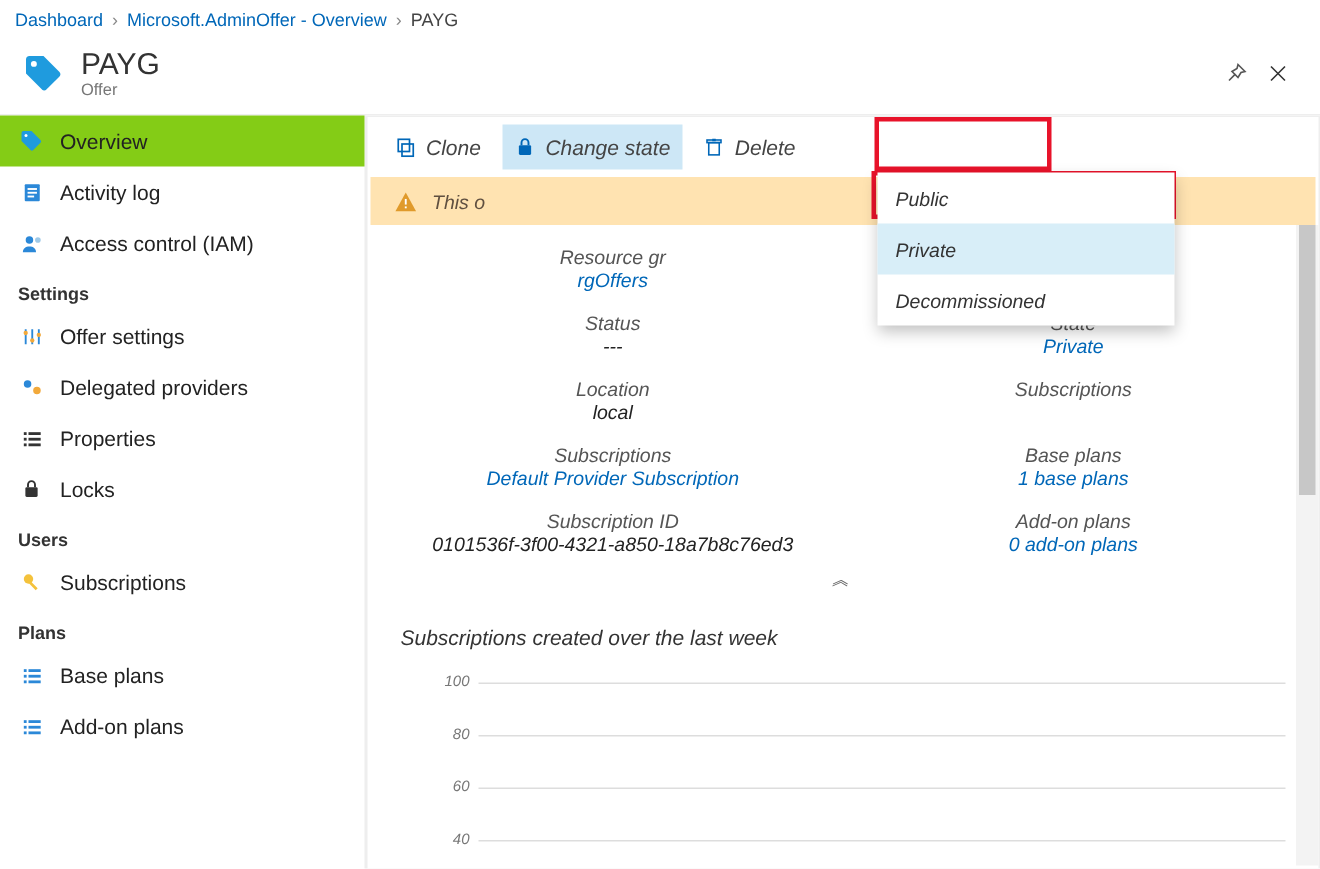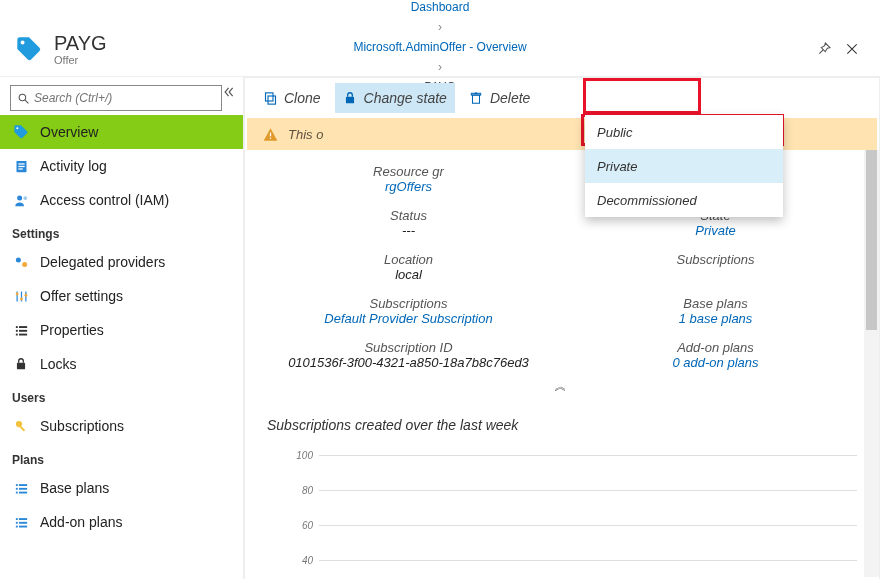--- a/index.html
+++ b/index.html
@@ -1,17 +1,17 @@
 <!DOCTYPE html>
 <html><head>
 <meta charset="utf-8">
 <style>
   * { box-sizing: border-box; margin: 0; padding: 0; font-family: "Segoe UI", Arial, sans-serif; }
   body { width: 880px; height: 579px; overflow: hidden; background: #fff; font-size: 13px; color: #333; }
-  .breadcrumbs { height: 26px; display: flex; align-items: center; padding: 0 10px; gap: 6px; font-size: 12px; background:#fff;flex-direction:column; }
+  .breadcrumbs { height: 26px; display: flex; align-items: center; padding: 0 10px; gap: 6px; font-size: 12px; background:#fff; }
   .breadcrumbs a { color: #0067b8; text-decoration: none; }
   .breadcrumbs .sep { color: #888; }
   .breadcrumbs .current { color: #444; }
   .titlebar { display: flex; align-items: center; padding: 6px 14px 10px 14px; border-bottom: 1px solid #eee; }
   .tag-icon { width: 30px; height: 30px; margin-right: 10px; display:flex; align-items:center; justify-content:center; }
   .title-text h1 { font-size: 20px; font-weight: 400; line-height: 1.1; }
   .title-text .subtitle { font-size: 11px; color: #777; }
   .titlebar-spacer { flex: 1; }
   .titlebar-btn { width: 28px; height: 28px; display:flex; align-items:center; justify-content:center; color:#555; cursor:pointer; }
   .titlebar-btn svg { width:16px; height:16px; }
@@ -84,34 +84,20 @@
   <div class="titlebar-btn">
     <svg viewBox="0 0 24 24">
         <path stroke="#333" stroke-width="1.6" d="M5 5l14 14M19 5L5 19"></path>
       </svg>
   </div>
 </div>
 
 <div class="main">
 
   <div class="sidebar">
-    <div class="sidebar-top">
-      <div class="search-box">
-        <svg viewBox="0 0 24 24">
-            <circle cx="10" cy="10" r="6" fill="none" stroke="#555" stroke-width="2"></circle>
-            <line x1="15" y1="15" x2="21" y2="21" stroke="#555" stroke-width="2"></line>
-          </svg>
-        <input class="search-input" placeholder="Search (Ctrl+/)" style="">
-      </div>
-      <div class="collapse-chevrons">
-        <svg width="14" height="14" viewBox="0 0 24 24">
-            <path fill="none" stroke="#555" stroke-width="2" d="M13 5l-6 7 6 7M20 5l-6 7 6 7"></path>
-          </svg>
-      </div>
-    </div>
 
     <ul class="nav">
       <li class="nav-item active">
         <span class="icon">
             <svg width="16" height="16" viewBox="0 0 24 24">
               <path fill="#1f9bde" d="M21 11l-9-9H4a2 2 0 0 0-2 2v8l9 9a2 2 0 0 0 2.8 0L21 13.8a2 2 0 0 0 0-2.8z"></path>
               <circle cx="6.5" cy="6.5" r="1.5" fill="#fff"></circle>
             </svg>
           </span>
         <span>Overview</span>
@@ -134,41 +120,41 @@
               <path d="M2 21c0-4 3-6 7-6s7 2 7 6" fill="#2b88d8"></path>
               <circle cx="18" cy="8" r="3" fill="#9ec9e8"></circle>
             </svg>
           </span>
         <span>Access control (IAM)</span>
       </li>
     </ul>
 
     <div class="section-label">Settings</div>
     <ul class="nav">
-      <li class="nav-item">
-        <span class="icon">
-            <svg width="15" height="15" viewBox="0 0 24 24">
-              <circle cx="7" cy="8" r="4" fill="#2b88d8"></circle>
-              <circle cx="17" cy="15" r="4" fill="#f2a93b"></circle>
-            </svg>
-          </span>
-        <span>Delegated providers</span>
-      </li>
       <li class="nav-item">
         <span class="icon">
             <svg width="15" height="15" viewBox="0 0 24 24">
               <rect x="4" y="4" width="2" height="16" fill="#2b88d8"></rect>
               <rect x="11" y="4" width="2" height="16" fill="#2b88d8"></rect>
               <rect x="18" y="4" width="2" height="16" fill="#2b88d8"></rect>
               <circle cx="5" cy="8" r="2.3" fill="#f2a93b"></circle>
               <circle cx="12" cy="16" r="2.3" fill="#f2a93b"></circle>
               <circle cx="19" cy="10" r="2.3" fill="#f2a93b"></circle>
             </svg>
           </span>
         <span>Offer settings</span>
+      </li>
+      <li class="nav-item">
+        <span class="icon">
+            <svg width="15" height="15" viewBox="0 0 24 24">
+              <circle cx="7" cy="8" r="4" fill="#2b88d8"></circle>
+              <circle cx="17" cy="15" r="4" fill="#f2a93b"></circle>
+            </svg>
+          </span>
+        <span>Delegated providers</span>
       </li>
       <li class="nav-item">
         <span class="icon">
             <svg width="15" height="15" viewBox="0 0 24 24">
               <rect x="3" y="5" width="3" height="3" fill="#333"></rect>
               <rect x="8" y="5" width="13" height="3" fill="#333"></rect>
               <rect x="3" y="11" width="3" height="3" fill="#333"></rect>
               <rect x="8" y="11" width="13" height="3" fill="#333"></rect>
               <rect x="3" y="17" width="3" height="3" fill="#333"></rect>
               <rect x="8" y="17" width="13" height="3" fill="#333"></rect>

